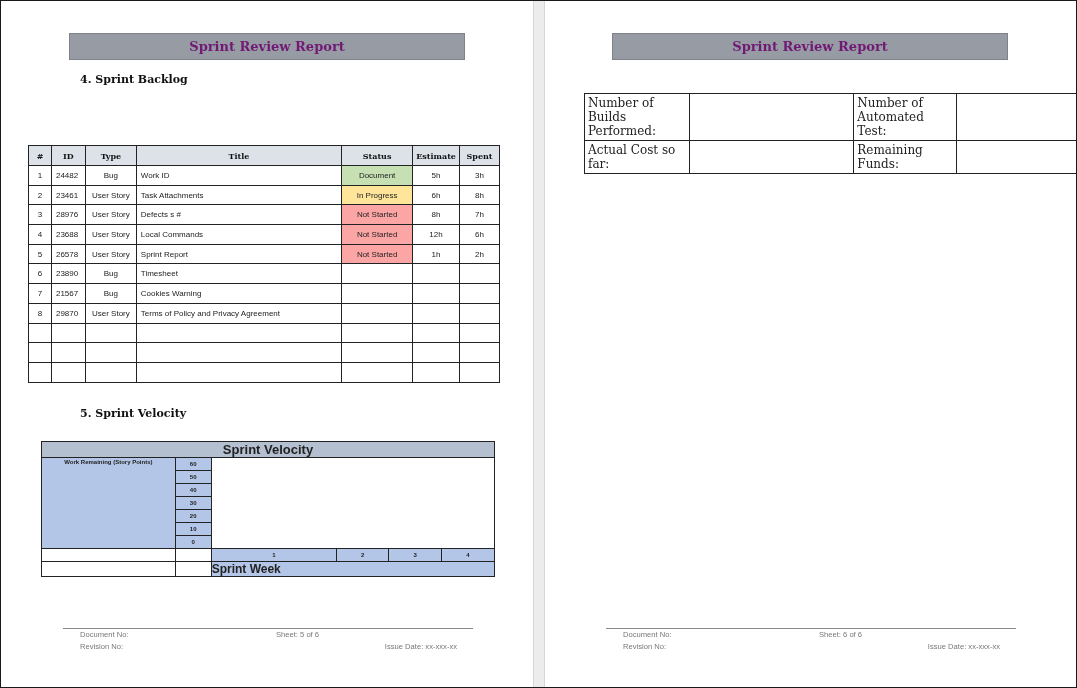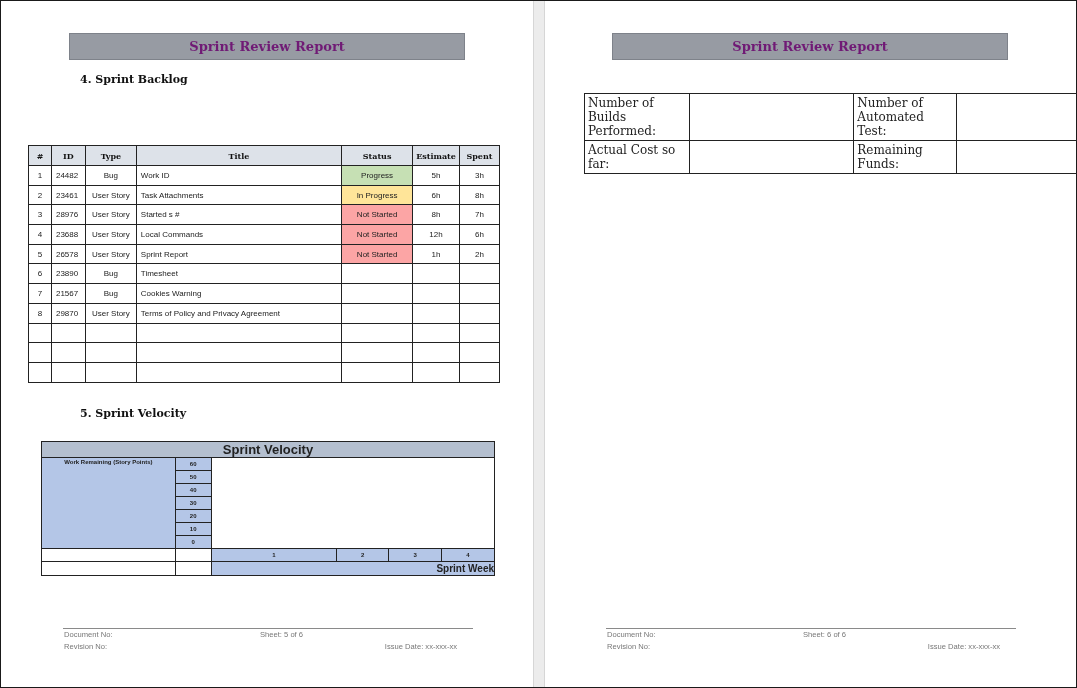--- a/index.html
+++ b/index.html
@@ -29,31 +29,31 @@
   .st-notstarted { background: #fca5a5; color: #e00000; text-align: center; margin-top: 12px; }
   .red { color: #e00000; }
 
   .vel { position: absolute; left: 40px; top: 440px; width: 454px; font-size: 6px; font-weight: bold; }
   .vel td { border: 1px solid #222; }
   .vel .title { background: #b4bfcf; font-size: 13px; text-align: center; height: 14px; }
   .vel .ylabel { background: #b4c6e7; vertical-align: top; text-align: center; padding-top: 1px; }
   .vel .ytick { background: #b4c6e7; text-align: center; height: 13px; }
   .vel .plot { background: #fff; }
   .vel .xcell { background: #b4c6e7; text-align: center; height: 13px; }
-  .vel .xtitle { background: #b4c6e7; text-align: right; font-size: 10px; height: 14px; }
+  .vel .xtitle { background: #b4c6e7; text-align: left; font-size: 12px; height: 14px; }
   .vel .blank { background: #fff; }
 
   .metrics { position: absolute; left: 39px; top: 92px; width: 517px; font-family: "DejaVu Serif", serif; font-size: 12px; }
   .metrics td { border: 1px solid #222; padding: 2px 3px; height: 32px; vertical-align: middle; color: #222; }
   .metrics tr.short td { height: 22px; }
 
   .footer { position: absolute; top: 627px; width: 410px; border-top: 1px solid #8a8a8a; font-size: 7.6px; color: #777; }
   .left .footer { left: 62px; }
   .right .footer { left: 61px; }
-  .footer .row { position: relative; height: 11px; margin-top: 1px; }
+  .footer .row { position: relative; height: 11px; margin-top: 1px; margin-left: 16px; }
   .footer .a { position: absolute; left: 1px; top: 0; }
   .footer .b { position: absolute; left: 197px; top: 0; }
   .footer .r { position: absolute; right: 16px; top: 0; }
 </style>
 </head>
 <body>
 
 <div class="frame"></div>
 
 <div class="page left">
@@ -81,38 +81,38 @@
         <th>Estimate</th>
         <th>Spent</th>
       </tr>
     </thead>
     <tbody>
       <tr>
         <td class="c">1</td>
         <td>24482</td>
         <td class="c">Bug</td>
         <td>Work ID</td>
-        <td class="st-completed">Progress</td>
+        <td class="st-completed">Document</td>
         <td class="c">5h</td>
         <td class="c">3h</td>
       </tr>
       <tr>
         <td class="c">2</td>
         <td>23461</td>
         <td class="c">User Story</td>
         <td>Task Attachments</td>
         <td class="st-inprogress">In Progress</td>
         <td class="c">6h</td>
         <td class="c red">8h</td>
       </tr>
       <tr>
         <td class="c">3</td>
         <td>28976</td>
         <td class="c">User Story</td>
-        <td>Started s #</td>
+        <td>Defects s #</td>
         <td class="st-notstarted">Not Started</td>
         <td class="c">8h</td>
         <td class="c red">7h</td>
       </tr>
       <tr>
         <td class="c">4</td>
         <td>23688</td>
         <td class="c">User Story</td>
         <td>Local Commands</td>
         <td class="st-notstarted">Not Started</td>

